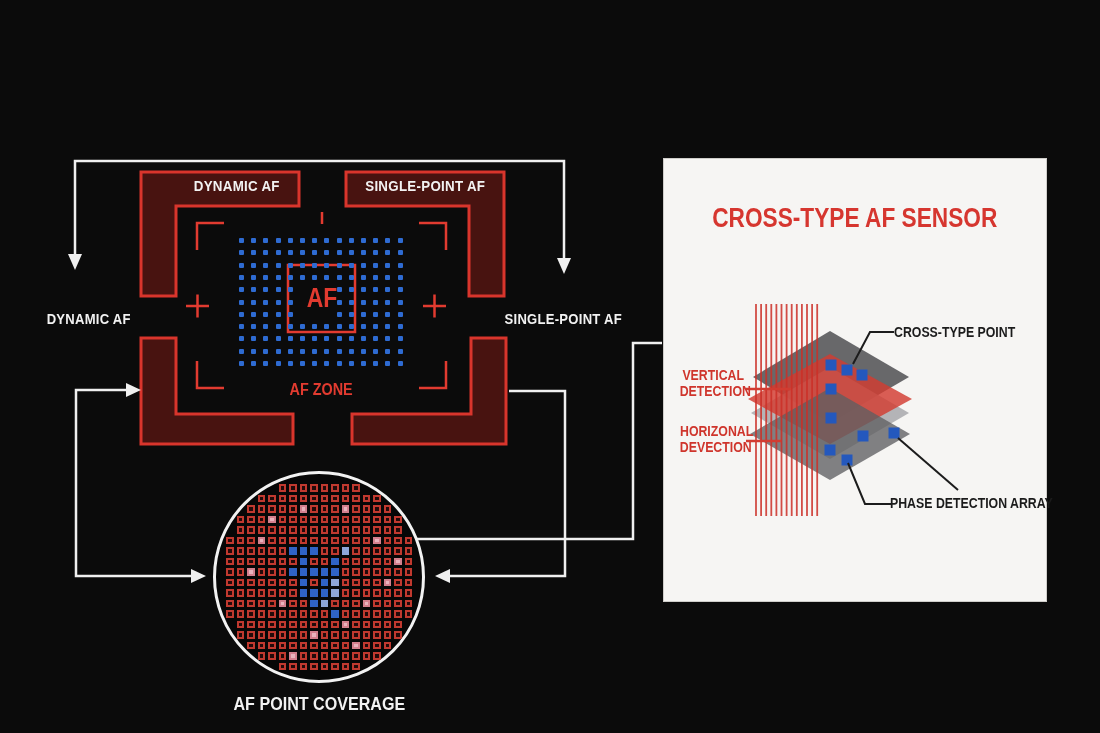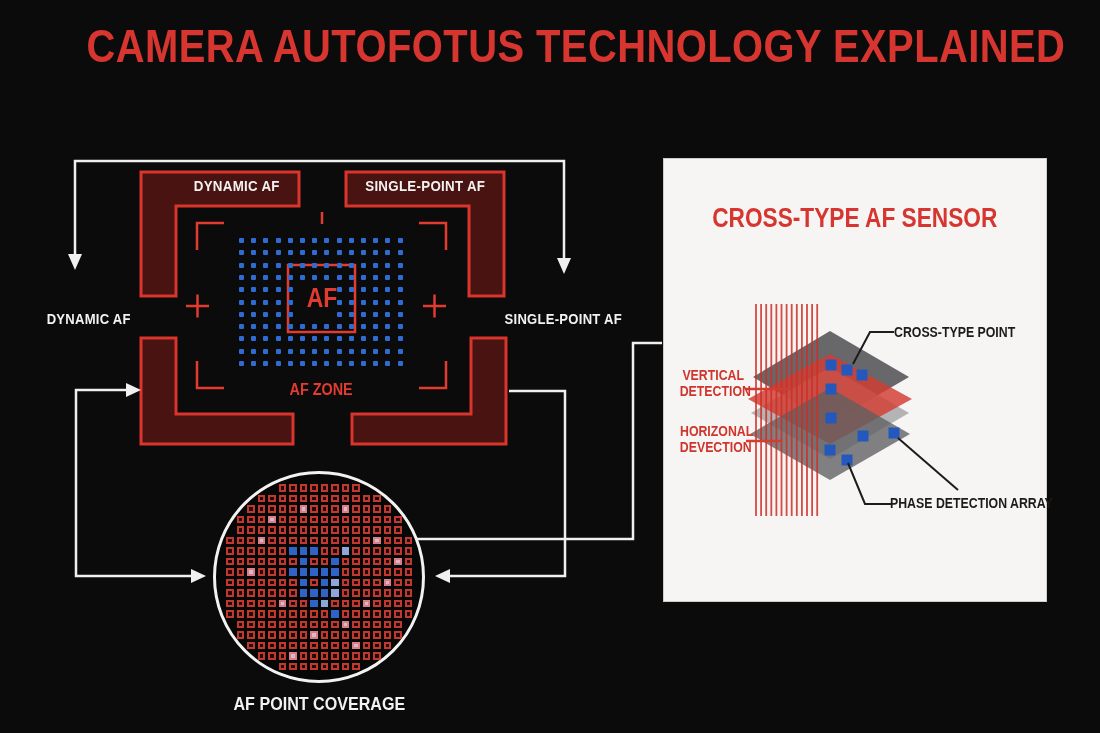--- a/index.html
+++ b/index.html
@@ -42,23 +42,20 @@
     border:1px solid #cfcdca;box-sizing:border-box;}
   #panel-title{top:44px;left:0;width:382px;font-size:27px;font-weight:bold;color:#d6362f;}
   .plabel{font-size:14.5px;font-weight:bold;color:#1b1b1b;}
   .plabel-red{font-size:14px;font-weight:bold;color:#cf352c;line-height:16px;text-align:right;}
 </style>
 </head>
 <body>
 
 <div id="stage">
 
-  <div class="abs ctr" id="main-title">
-    <span class="cond">CAMERA AUTOFOTUS TECHNOLOGY EXPLAINED</span>
-  </div>
 
   <svg width="1100" height="733" viewBox="0 0 1100 733">
 
     <g fill="#481310" stroke="#d9352c" stroke-width="3" stroke-linejoin="miter">
       <path d="M141,172 H299 V206 H176 V296 H141 Z"></path>
       <path d="M504,172 H346 V206 H469 V296 H504 Z"></path>
       <path d="M141,444 V338 H176 V414 H293 V444 Z"></path>
       <path d="M506,444 V338 H471 V414 H352 V444 Z"></path>
     </g>
 

